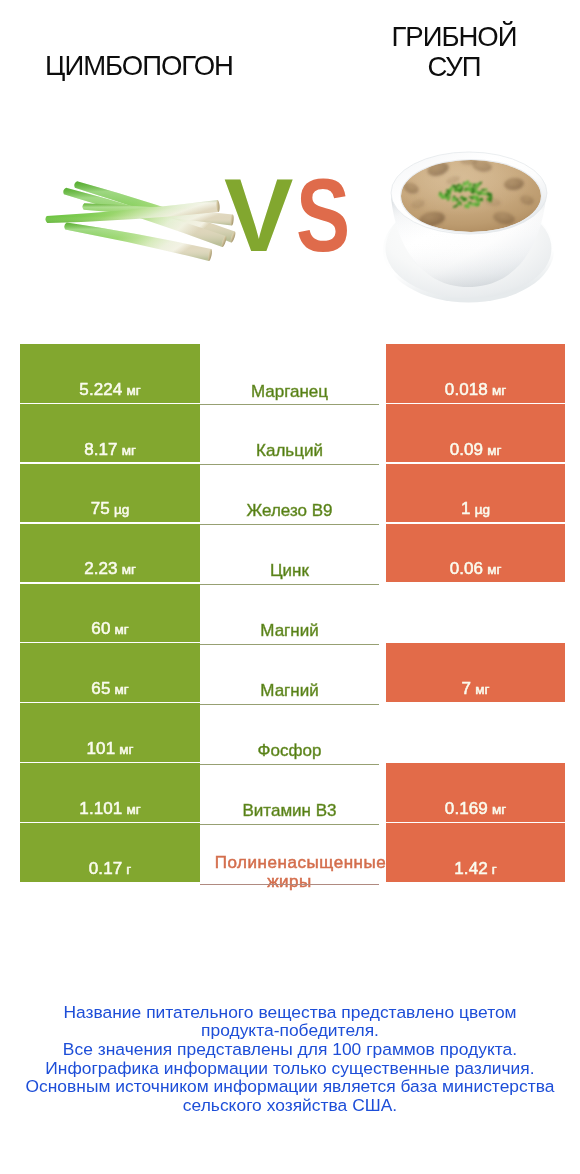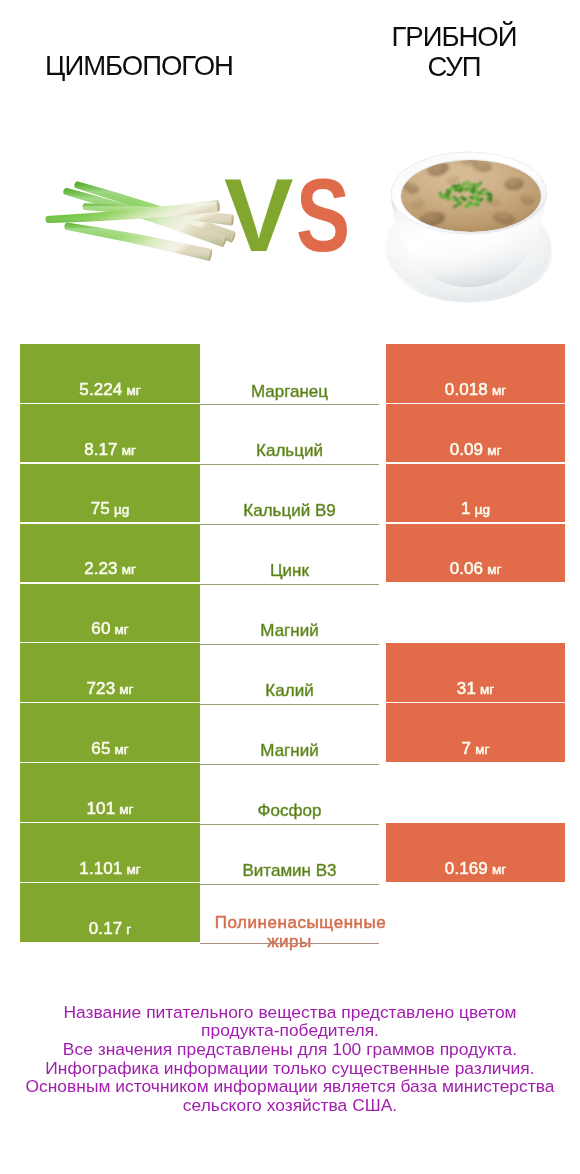--- a/index.html
+++ b/index.html
@@ -46,21 +46,21 @@
   .nutrient.wrap .w1{display:block;position:relative;left:11px;white-space:nowrap;}
   .nutrient.wrap .w2{display:block;white-space:nowrap;}
   .cell-right{z-index:2;margin-left:7px;}
   .cell-mid{z-index:1;}
   .n-green {color:#4d7c0f;-webkit-text-stroke:0.5px #7B993E;}
   .n-orange{color:#D46E4D;-webkit-text-stroke:0.5px #D46E4D;}
   .mid-line-bottom{position:absolute;left:0;width:100%;height:1px;bottom:-1.5px;}
 
   
   .footer{position:absolute;left:0;top:1002.5px;width:580px;text-align:center;
-          font-size:17.4px;line-height:18.7px;color:#a21caf;font-weight:400;letter-spacing:0.02px;}
+          font-size:17.4px;line-height:18.7px;color:#1d4ed8;font-weight:400;letter-spacing:0.02px;}
 </style>
 </head>
 <body>
 
 <div class="page">
 
   <div class="title title-left">ЦИМБОПОГОН</div>
   <div class="title title-right">
     <div>ГРИБНОЙ</div>
     <div>СУП</div>
@@ -398,21 +398,21 @@
         </div>
         <div class="cell cell-right bg-orange">
           <span class="val">0.09<span class="u">мг</span></span>
         </div>
       </div>
       <div class="row">
         <div class="cell cell-left bg-green">
           <span class="val">75<span class="u">µg</span></span>
         </div>
         <div class="cell cell-mid">
-          <span class="nutrient n-green">Кальций B9</span>
+          <span class="nutrient n-green">Железо B9</span>
           <div class="mid-line-bottom" style="background: rgb(151, 160, 115);"></div>
         </div>
         <div class="cell cell-right bg-orange">
           <span class="val">1<span class="u">µg</span></span>
         </div>
       </div>
       <div class="row">
         <div class="cell cell-left bg-green">
           <span class="val">2.23<span class="u">мг</span></span>
         </div>
@@ -424,32 +424,20 @@
           <span class="val">0.06<span class="u">мг</span></span>
         </div>
       </div>
       <div class="row">
         <div class="cell cell-left bg-green">
           <span class="val">60<span class="u">мг</span></span>
         </div>
         <div class="cell cell-mid">
           <span class="nutrient n-green">Магний</span>
           <div class="mid-line-bottom" style="background: rgb(151, 160, 115);"></div>
-        </div>
-      </div>
-      <div class="row">
-        <div class="cell cell-left bg-green">
-          <span class="val">723<span class="u">мг</span></span>
-        </div>
-        <div class="cell cell-mid">
-          <span class="nutrient n-green">Калий</span>
-          <div class="mid-line-bottom" style="background: rgb(151, 160, 115);"></div>
-        </div>
-        <div class="cell cell-right bg-orange">
-          <span class="val">31<span class="u">мг</span></span>
         </div>
       </div>
       <div class="row">
         <div class="cell cell-left bg-green">
           <span class="val">65<span class="u">мг</span></span>
         </div>
         <div class="cell cell-mid">
           <span class="nutrient n-green">Магний</span>
           <div class="mid-line-bottom" style="background: rgb(151, 160, 115);"></div>
         </div>
@@ -481,20 +469,23 @@
       <div class="row">
         <div class="cell cell-left bg-green">
           <span class="val">0.17<span class="u">г</span></span>
         </div>
         <div class="cell cell-mid">
           <span class="nutrient n-orange wrap">
             <span class="w1">Полиненасыщенные</span>
             <span class="w2">жиры</span>
           </span>
           <div class="mid-line-bottom" style="background: rgb(176, 138, 128);"></div>
+        </div>
+        <div class="cell cell-right bg-orange">
+          <span class="val">1.42<span class="u">г</span></span>
         </div>
       </div>
     </div>
 
   <div class="footer">
     <div>Название питательного вещества представлено цветом</div>
     <div>продукта-победителя.</div>
     <div>Все значения представлены для 100 граммов продукта.</div>
     <div>Инфографика информации только существенные различия.</div>
     <div>Основным источником информации является база министерства</div>

